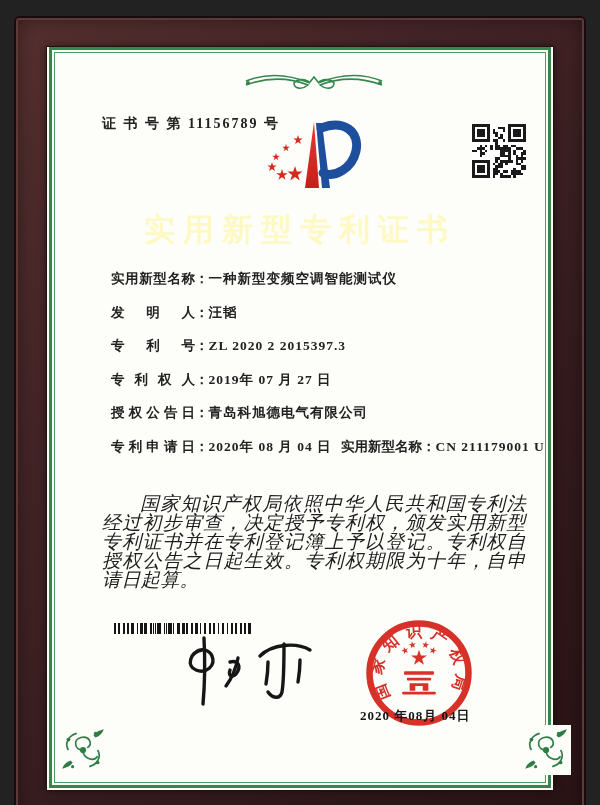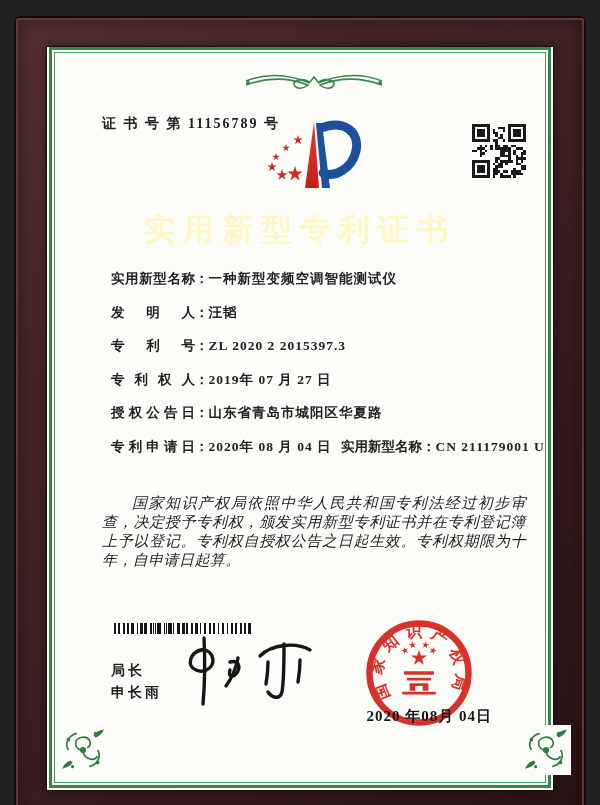--- a/index.html
+++ b/index.html
@@ -19,32 +19,32 @@
   .layer{position:absolute;inset:0;}
   .abs{position:absolute;}
   .cert-no{left:88px;top:99px;font-size:14px;font-weight:600;letter-spacing:2px;}
   .title{left:0;right:0;top:193px;text-align:center;font-size:31px;font-weight:700;
          letter-spacing:8px;color:#fef9c3;}
   .fields{left:97px;top:253px;width:416px;font-size:13.5px;font-weight:600;}
   .frow{position:relative;height:20px;line-height:20px;margin-bottom:13.5px;white-space:nowrap;}
   .f-label{display:inline-block;width:84px;text-align:justify;text-align-last:justify;vertical-align:top;}
   .f-val{letter-spacing:1px;}
   .grp2{position:absolute;left:230px;top:0;}
-  .paras{left:88px;top:478px;width:424px;font-size:15px;line-height:19px;
+  .paras{left:88px;top:478px;width:424px;font-size:19px;line-height:19px;
          font-style:italic;text-align:justify;letter-spacing:.4px;color:#1d1d1d;}
   .paras p{margin:0;text-indent:2em;}
   .barcode{left:100px;top:607px;width:140px;height:11px;
      background-image:
        repeating-linear-gradient(90deg,#161616 0 2px,transparent 2px 5px,#161616 5px 6px,transparent 6px 9px),
        repeating-linear-gradient(90deg,#161616 0 1px,transparent 1px 4px,#161616 4px 6px,transparent 6px 13px);}
   .director{left:97px;top:644px;font-size:14px;font-weight:700;letter-spacing:3px;line-height:22px;}
   .sig{left:158px;top:616px;}
   .seal{left:349px;top:601px;opacity:.95;}
-  .seal-date{left:346px;top:691px;width:132px;font-size:15px;font-weight:700;
-             letter-spacing:1px;color:#161616;text-align:right;}
+  .seal-date{left:346px;top:691px;width:132px;font-size:13px;font-weight:700;
+             letter-spacing:1px;color:#161616;text-align:left;}
   .orn-tile{background:#fdfdfa;}
   .flourish{left:230px;top:52px;background:#fdfdfa;}
   .qr{left:458px;top:108px;}
   svg{display:block;}
 </style>
 </head>
 <body>
 
 <div class="cert">
   <div class="wood"></div>
@@ -238,40 +238,36 @@
       <div class="frow">
         <span class="f-label">发明人</span><span>：</span><span class="f-val">汪韬</span>
       </div>
       <div class="frow">
         <span class="f-label">专利号</span><span>：</span><span class="f-val">ZL 2020 2 2015397.3</span>
       </div>
       <div class="frow">
         <span class="f-label">专利权人</span><span>：</span><span class="f-val">2019年 07 月 27 日</span>
       </div>
       <div class="frow">
-        <span class="f-label">授权公告日</span><span>：</span><span class="f-val">山东省青岛市城阳区华夏路</span>
+        <span class="f-label">授权公告日</span><span>：</span><span class="f-val">青岛科旭德电气有限公司</span>
       </div>
       <div class="frow">
         <span class="f-label">专利申请日</span><span>：</span><span class="f-val">2020年 08 月 04 日</span>
         <span class="grp2">
           <span>实用新型名称</span><span>：</span><span class="f-val">CN 211179001 U</span>
         </span>
       </div>
     </div>
 
     <div class="abs paras">
       <p>国家知识产权局依照中华人民共和国专利法经过初步审查，决定授予专利权，颁发实用新型专利证书并在专利登记簿上予以登记。专利权自授权公告之日起生效。专利权期限为十年，自申请日起算。</p>
     </div>
 
     <div class="abs barcode"></div>
 
-    <div class="abs director">
-      <div>局长</div>
-      <div>申长雨</div>
-    </div>
 
     <svg class="abs sig" width="160" height="78" viewBox="0 0 160 78">
       <g stroke="#161616" stroke-width="3.4" fill="none" stroke-linecap="round" stroke-linejoin="round">
         <path d="M30 18 C 18 20, 14 34, 24 38 C 34 42, 44 34, 40 24 C 37 17, 28 16, 24 20"></path>
         <path d="M32 6 C 33 26, 33 50, 31 72"></path>
         <path d="M66 26 C 64 36, 60 46, 54 54"></path>
         <path d="M58 30 C 66 28, 70 34, 64 42 C 60 46, 56 44, 58 38"></path>
         <path d="M88 24 C 100 12, 124 10, 138 18"></path>
         <path d="M112 12 C 112 30, 112 48, 110 60 C 108 68, 100 66, 96 60"></path>
         <path d="M96 30 C 96 38, 95 46, 94 52"></path>

